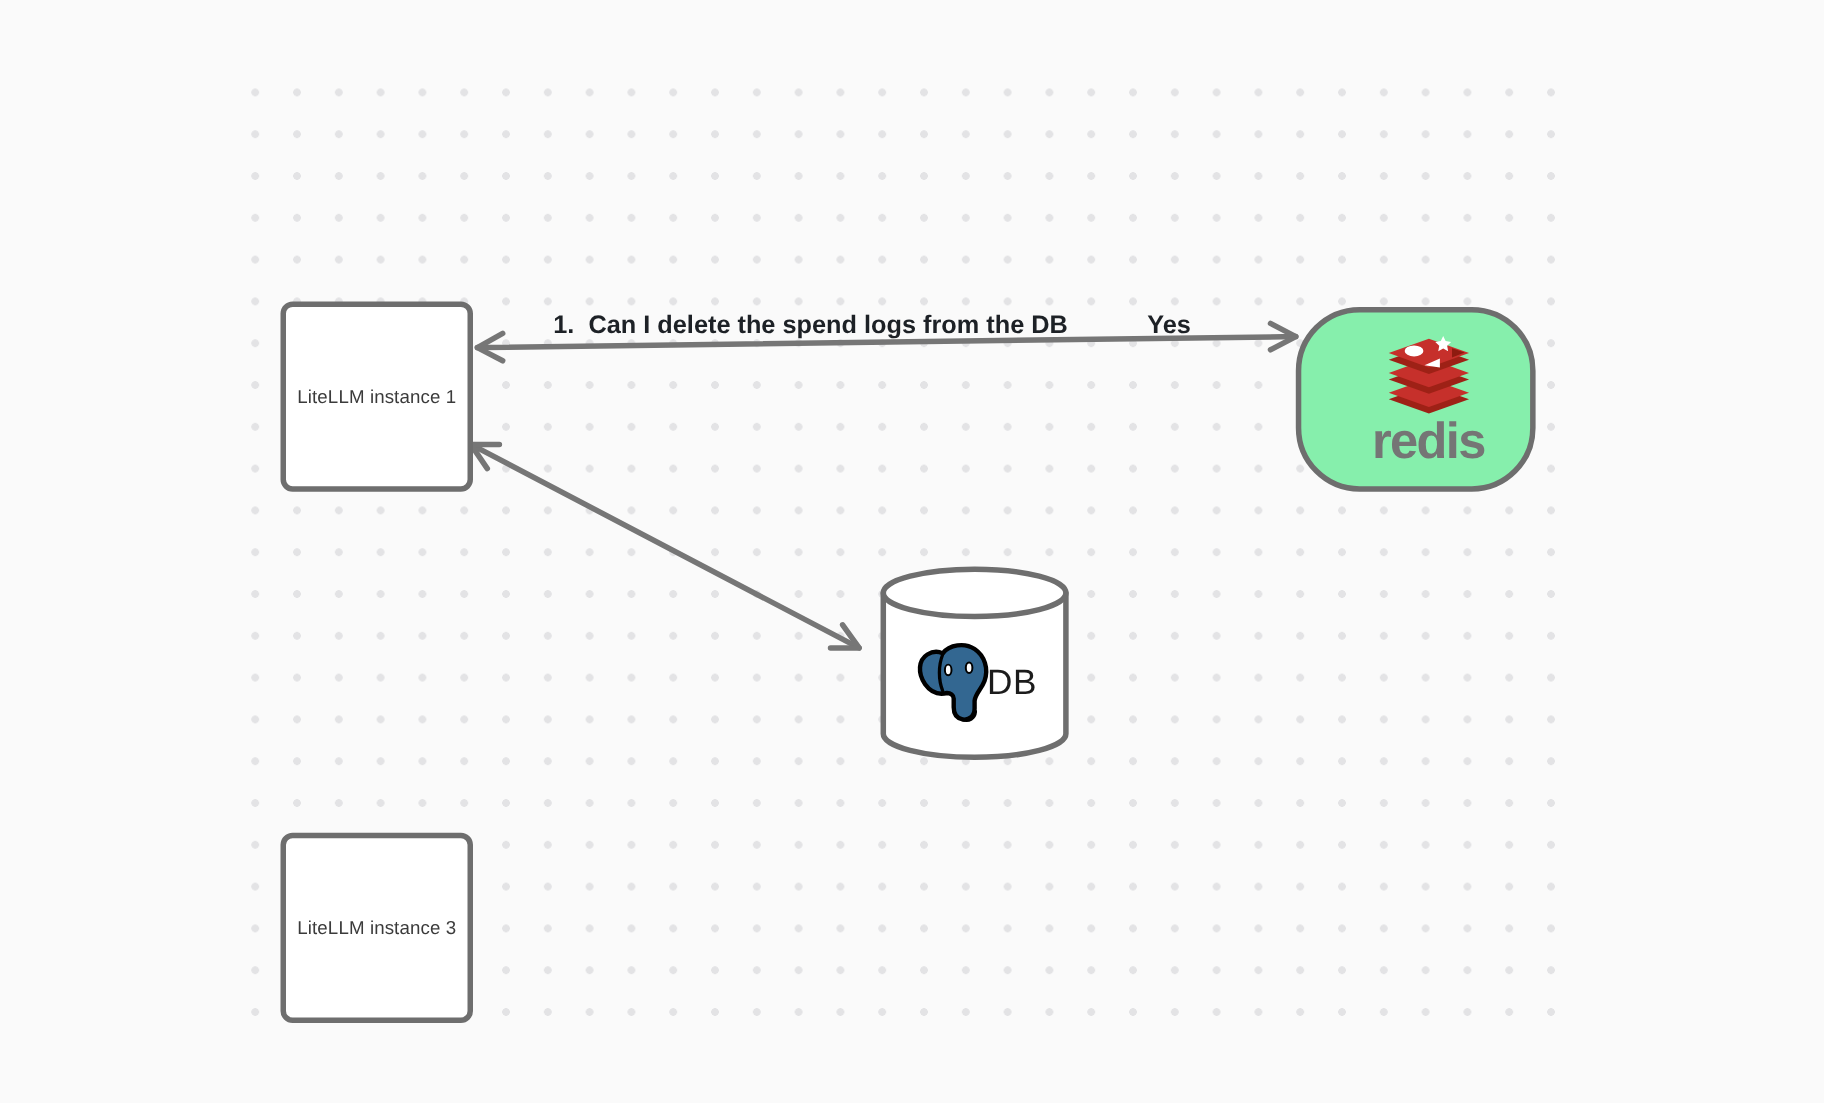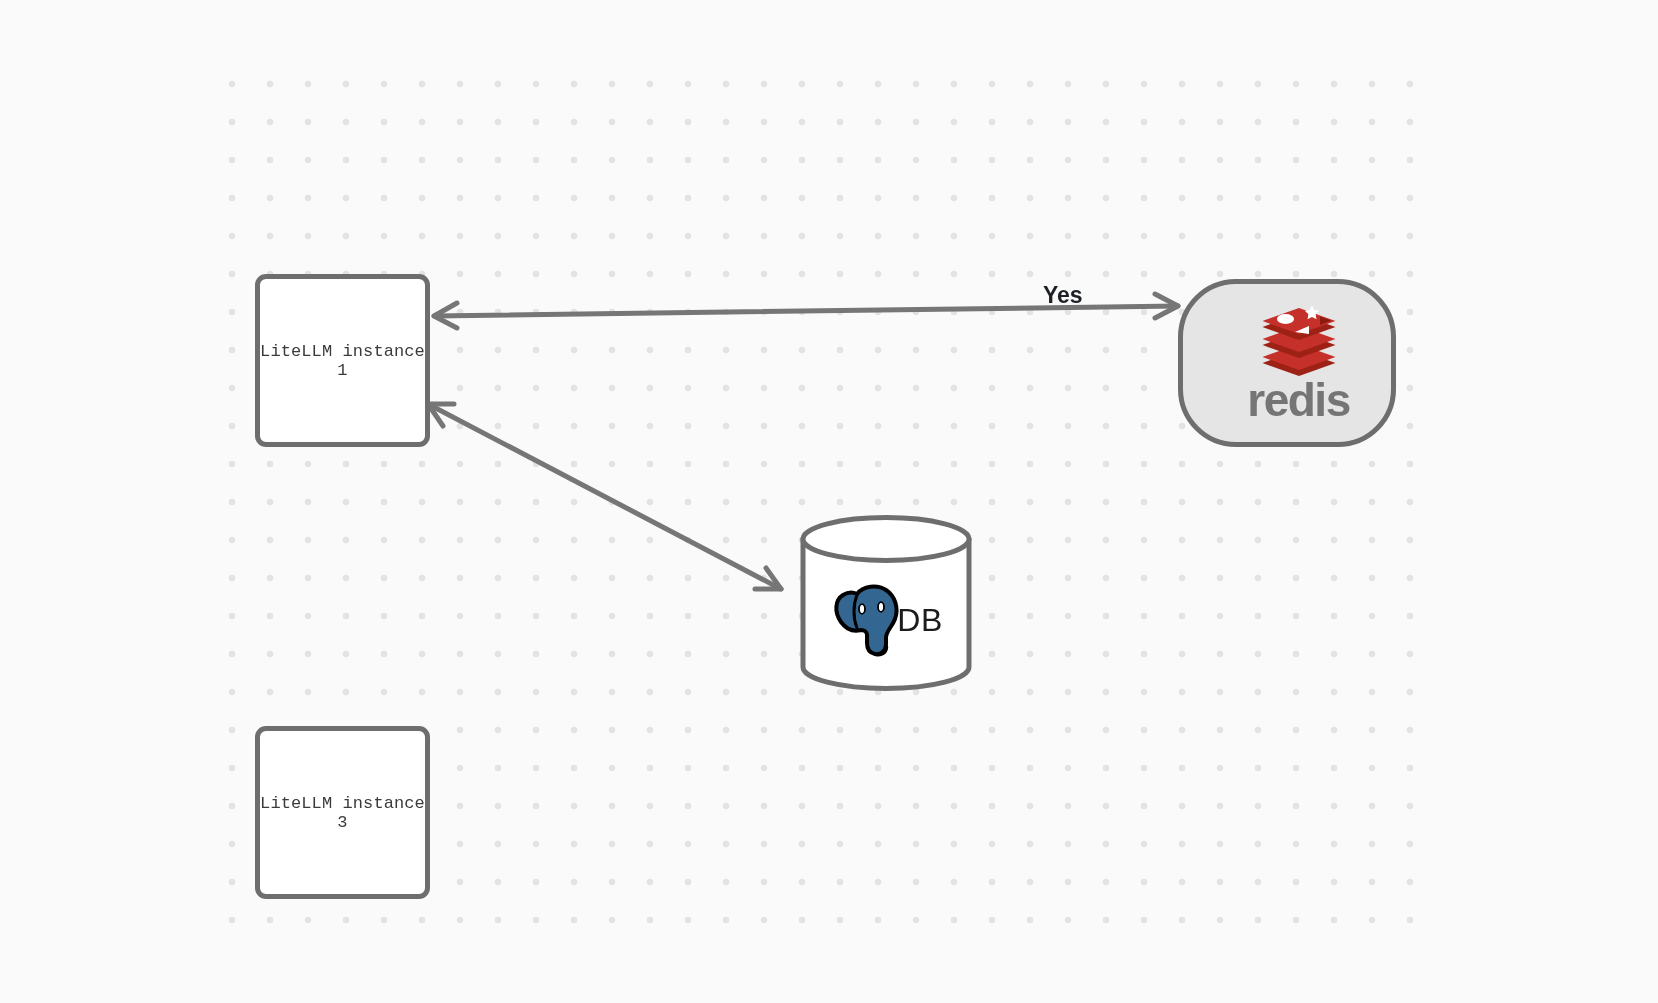--- a/index.html
+++ b/index.html
@@ -55,30 +55,29 @@
     border-radius: 11px;
     display: flex;
     align-items: center;
     justify-content: center;
   }
   .node-box .box-label {
     font-size: 17px;
     color: #3b3b3b;
     text-align: center;
     letter-spacing: 0.1px;
-    font-family: Liberation Mono, monospace;
   }
   .node-redis {
     position: absolute;
     box-sizing: border-box;
     left: 1178px;
     top: 279px;
     width: 218px;
     height: 168px;
-    background: #e5e5e5;
+    background: #86efac;
     border: 5px solid #6e6e6e;
     border-radius: 58px;
     display: flex;
     flex-direction: column;
     align-items: center;
     justify-content: center;
     padding-left: 23px;
   }
   .redis-wordmark {
     font-size: 46px;
@@ -139,21 +138,21 @@
 
     <g>
       <path class="cyl" d="M803 539 L803 667 A83 21.5 0 0 0 969 667 L969 539 Z"></path>
       <ellipse class="cyl" cx="886" cy="539" rx="83" ry="21.5"></ellipse>
     </g>
   </svg>
 
   <div class="node-box" style="top:274px">
     <span class="box-label">LiteLLM instance 1</span>
   </div>
-  <div class="node-box" style="top:726px">
+  <div class="node-box" style="top:757px">
     <span class="box-label">LiteLLM instance 3</span>
   </div>
 
   <div class="node-redis">
     <svg width="86" height="76" viewBox="0 0 86 76">
 
       <path d="M43 46 L79.5 59 L43 72 L6.5 59 Z" fill="#9e2116"></path>
       <path d="M43 40 L79.5 53 L43 66 L6.5 53 Z" fill="#c6302b"></path>
       <path d="M43 28 L79.5 41 L43 54 L6.5 41 Z" fill="#9e2116"></path>
       <path d="M43 22 L79.5 35 L43 48 L6.5 35 Z" fill="#c6302b"></path>
@@ -174,15 +173,16 @@
                C57 69 52 73 46 72 C41 71 38 67 38 61 L38 53 C38 50 35 48 32 48
                C24 50 17 47 12 40 C5 30 6 18 14 13 C19 10 24 10 28 12 Z" fill="#336791" stroke="#000000" stroke-width="4" stroke-linejoin="round"></path>
       <path d="M28 13 C24 23 24 36 28 46" fill="none" stroke="#000000" stroke-width="3" stroke-linecap="round"></path>
       <path d="M46 72 C52 74 57 71 57.5 65" fill="none" stroke="#000000" stroke-width="3.5" stroke-linecap="round"></path>
       <ellipse cx="33" cy="27" rx="3" ry="4.8" fill="#ffffff" stroke="#000000" stroke-width="1.8"></ellipse>
       <ellipse cx="52" cy="25" rx="3" ry="4.8" fill="#ffffff" stroke="#000000" stroke-width="1.8"></ellipse>
     </svg>
     <span class="db-label">DB</span>
   </div>
 
+  <div class="edge-label l1">1.  Can I delete the spend logs from the DB</div>
   <div class="edge-label yes">Yes</div>
 
 </div>
 
 </body></html>

